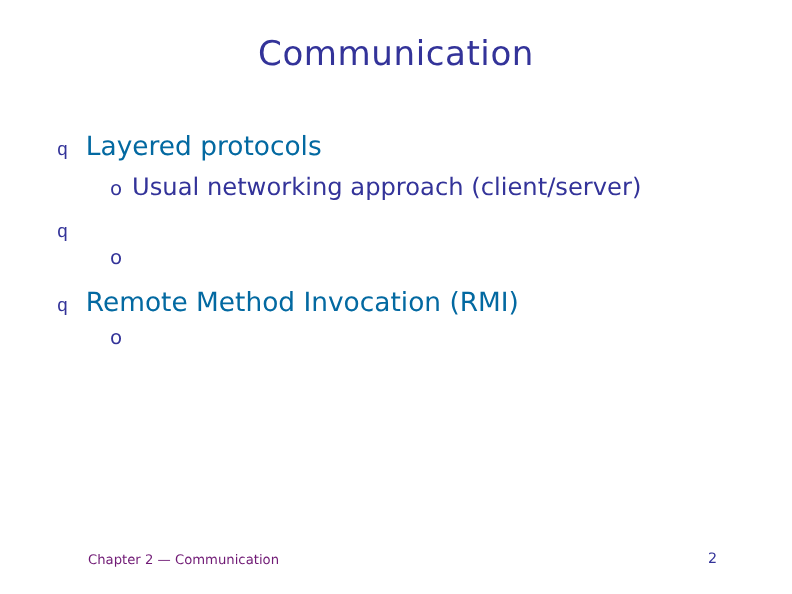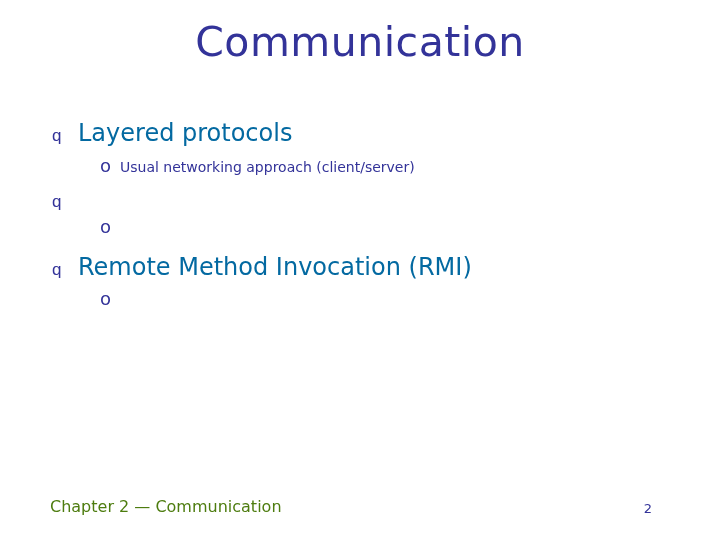--- a/index.html
+++ b/index.html
@@ -14,26 +14,26 @@
     overflow: hidden;
   }
   .slide {
     position: relative;
     width: 720px;
     height: 540px;
     box-sizing: border-box;
   }
   .slide-title {
     position: absolute;
-    top: 18px;
+    top: 31px;
     left: 0;
     width: 720px;
     text-align: center;
     font-family: "DejaVu Sans", sans-serif;
-    font-size: 41px;
+    font-size: 31px;
     color: #333399;
     letter-spacing: 0.5px;
     font-weight: normal;
   }
   .body-block {
     position: absolute;
     top: 118px;
     left: 52px;
     width: 620px;
   }
@@ -64,34 +64,34 @@
   .bullet-l2 .marker {
     width: 20px;
     flex: 0 0 20px;
     color: #333399;
     font-family: "DejaVu Sans", sans-serif;
     font-size: 18px;
     line-height: 1;
   }
   .bullet-l2 .text {
     font-family: "DejaVu Sans", sans-serif;
-    font-size: 14px;
+    font-size: 22px;
     color: #333399;
     line-height: 1.28;
   }
   .group {
     margin-bottom: 10px;
   }
   .footer {
     position: absolute;
-    left: 50px;
+    left: 80px;
     bottom: 24px;
     font-family: "DejaVu Sans", sans-serif;
-    font-size: 16px;
-    color: #4d7c0f;
+    font-size: 12px;
+    color: #701a75;
   }
   .page-number {
     position: absolute;
     right: 68px;
     bottom: 24px;
     font-family: "DejaVu Sans", sans-serif;
     font-size: 13px;
     color: #333399;
   }
 </style>

